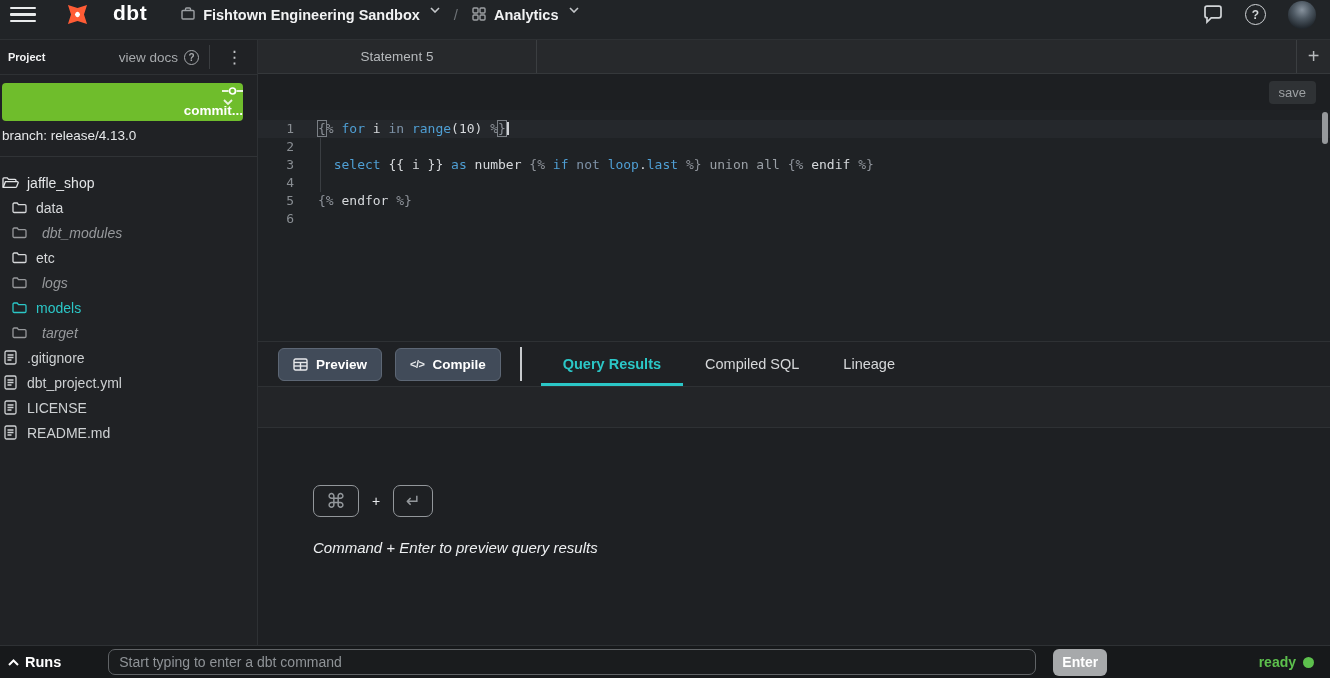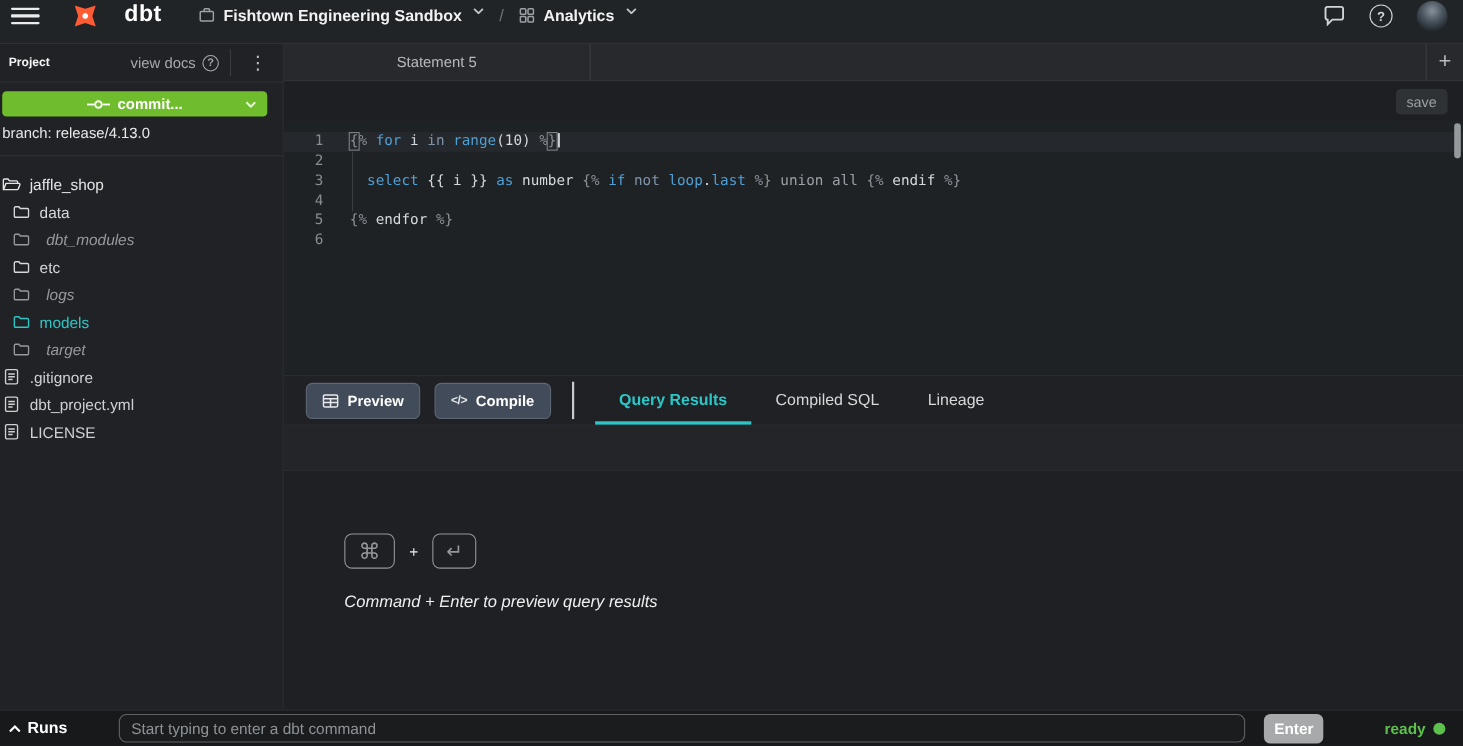--- a/index.html
+++ b/index.html
@@ -44,22 +44,22 @@
   .project-row { height:35px; flex:0 0 35px; border-bottom:1px solid #2e3134;
                  display:flex; align-items:center; padding:0 8px 0 8px; }
   .project-title { font-weight:bold; font-size:11px; color:#f2f3f4; }
   .viewdocs { margin-left:auto; display:flex; align-items:center; gap:6px; color:#a7aaad;
               font-size:13.5px; cursor:pointer; }
   .q-circle { width:15px; height:15px; border:1.4px solid #a7aaad; border-radius:50%;
               display:flex; align-items:center; justify-content:center; font-size:10px; font-weight:bold; }
   .vdivider-sm { width:1px; height:24px; background:#3a3d40; margin:0 10px; }
   .kebab { font-size:17px; color:#c0c3c6; cursor:pointer; padding:0 6px; letter-spacing:0; }
   .commit-wrap { padding:8px 8px 0 2px; }
-  .commit-btn { position:relative; height:23px; width:241px; background:#6fbd2c; border-radius:4px;
-                display:flex; align-items:center; justify-content:center; gap:7px; cursor:pointer; }
+  .commit-btn { position:relative; height:38px; width:241px; background:#6fbd2c; border-radius:4px;
+                display:flex; align-items:flex-end; justify-content:center; gap:7px; cursor:pointer;flex-direction:column; }
   .commit-btn .txt { color:#fff; font-weight:bold; font-size:13.5px; }
   .commit-btn .chev { position:absolute; right:10px; color:#eaf5df; }
   .branch-label { padding:7px 2px 9px 2px; font-size:13.5px; color:#e6e8ea; }
   .sidebar-rule { border-bottom:1px solid #303336; margin-top:4px; }
   .tree { padding-top:13px; }
   .tree-item { height:25px; display:flex; align-items:center; gap:8px; padding-left:2px;
                font-size:14px; color:#d6d8da; cursor:pointer; }
   .tree-item.indent { padding-left:11px; }
   .tree-item.root { color:#e3e5e7; }
   .tree-item.italic { color:#97999c; font-style:italic;gap:14px; }
@@ -128,21 +128,21 @@
   .keycap.ret { width:40px; height:32px; font-size:18px; }
   .plus-sep { margin:0 13px; color:#e8eaec; font-size:14px; }
   .hint-text { margin-top:22px; font-style:italic; font-size:15px; color:#edeff1; }
 
   
   .bottombar { height:33px; flex:0 0 33px; background:#17191b; border-top:1px solid #2e3134;
                display:flex; align-items:center; padding:0 16px 0 8px; }
   .runs { display:flex; align-items:center; gap:6px; cursor:pointer; }
   .runs .lbl { font-weight:bold; font-size:14.5px; color:#fff; }
   .runs svg { stroke:#fff; fill:none; stroke-width:2; }
-  .cmd-input { margin-left:47px; width:1024px; height:26px; background:#1a1c1e;
+  .cmd-input { margin-left:47px; width:928px; height:26px; background:#1a1c1e;
                border:1.3px solid #606366; border-radius:7px; padding:0 10px; color:#e8eaec;
                font-size:14px; font-family:"Liberation Sans", sans-serif; outline:none; }
   .cmd-input::placeholder { color:#8f9397; }
   .enter-btn { margin-left:17px; width:54px; height:27px; background:#a7a9ab; border:none;
                border-radius:6px; color:#fff; font-weight:bold; font-size:14px; cursor:pointer;
                font-family:"Liberation Sans", sans-serif; }
   .status { margin-left:auto; display:flex; align-items:center; gap:7px; }
   .status .lbl { color:#5dc04d; font-weight:bold; font-size:14px; }
   .status .dot { width:11px; height:11px; border-radius:50%; background:#5dc04d; }
 </style>
@@ -314,20 +314,29 @@
           </div>
           <div class="tree-item file">
             <span class="tree-icon">
               <svg width="13" height="15" viewBox="0 0 13 15">
                 <rect x="1" y="1" width="11" height="13" rx="1.5"></rect>
                 <path d="M3.5 5h6M3.5 7.5h6M3.5 10h4"></path>
               </svg>
             </span>
             <span>LICENSE</span>
           </div>
+          <div class="tree-item file">
+            <span class="tree-icon">
+              <svg width="13" height="15" viewBox="0 0 13 15">
+                <rect x="1" y="1" width="11" height="13" rx="1.5"></rect>
+                <path d="M3.5 5h6M3.5 7.5h6M3.5 10h4"></path>
+              </svg>
+            </span>
+            <span>README.md</span>
+          </div>
         </div>
     </div>
 
     <div class="content">
       <div class="tabbar">
         <div class="stmt-tab">Statement 5</div>
         <div class="newtab">+</div>
       </div>
       <div class="saverow">
         <button class="save-btn">save</button>

